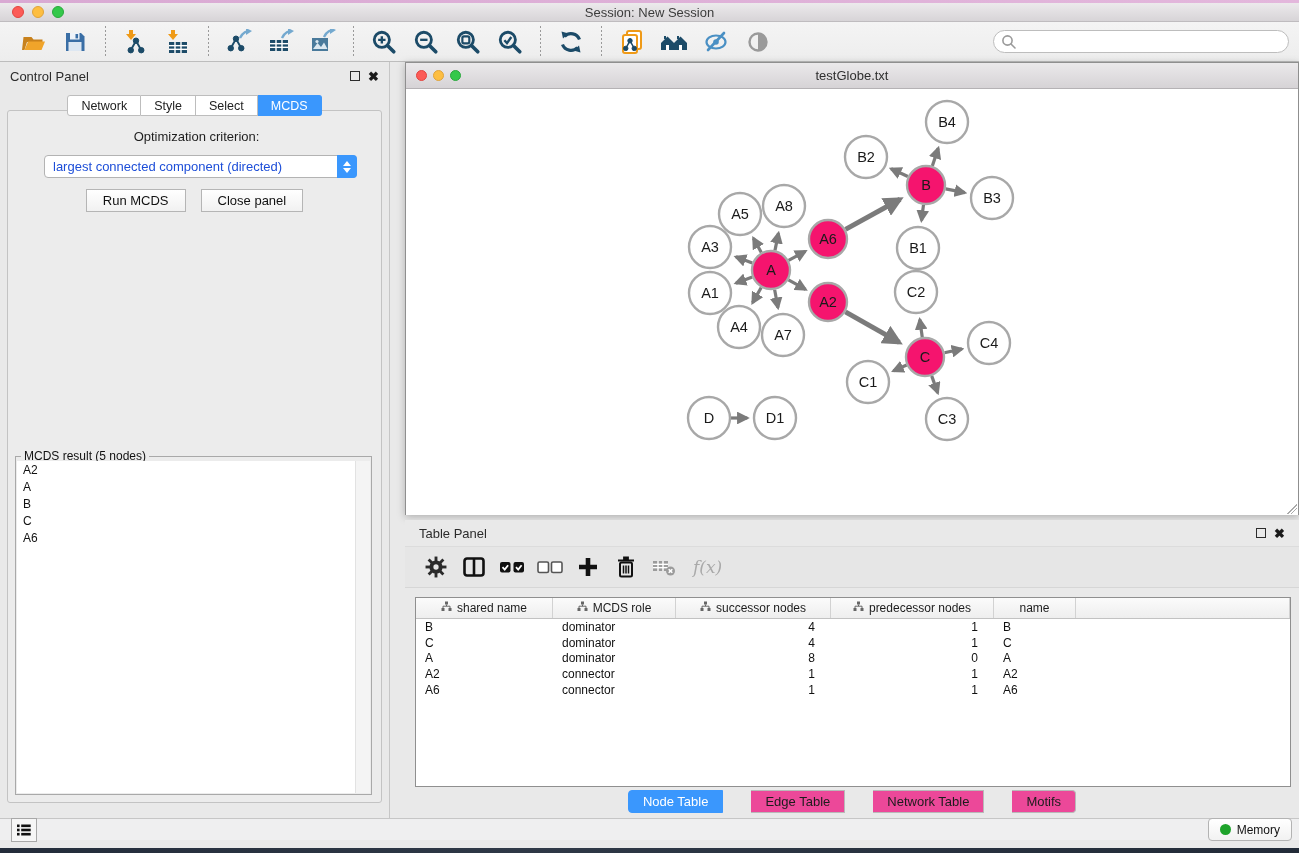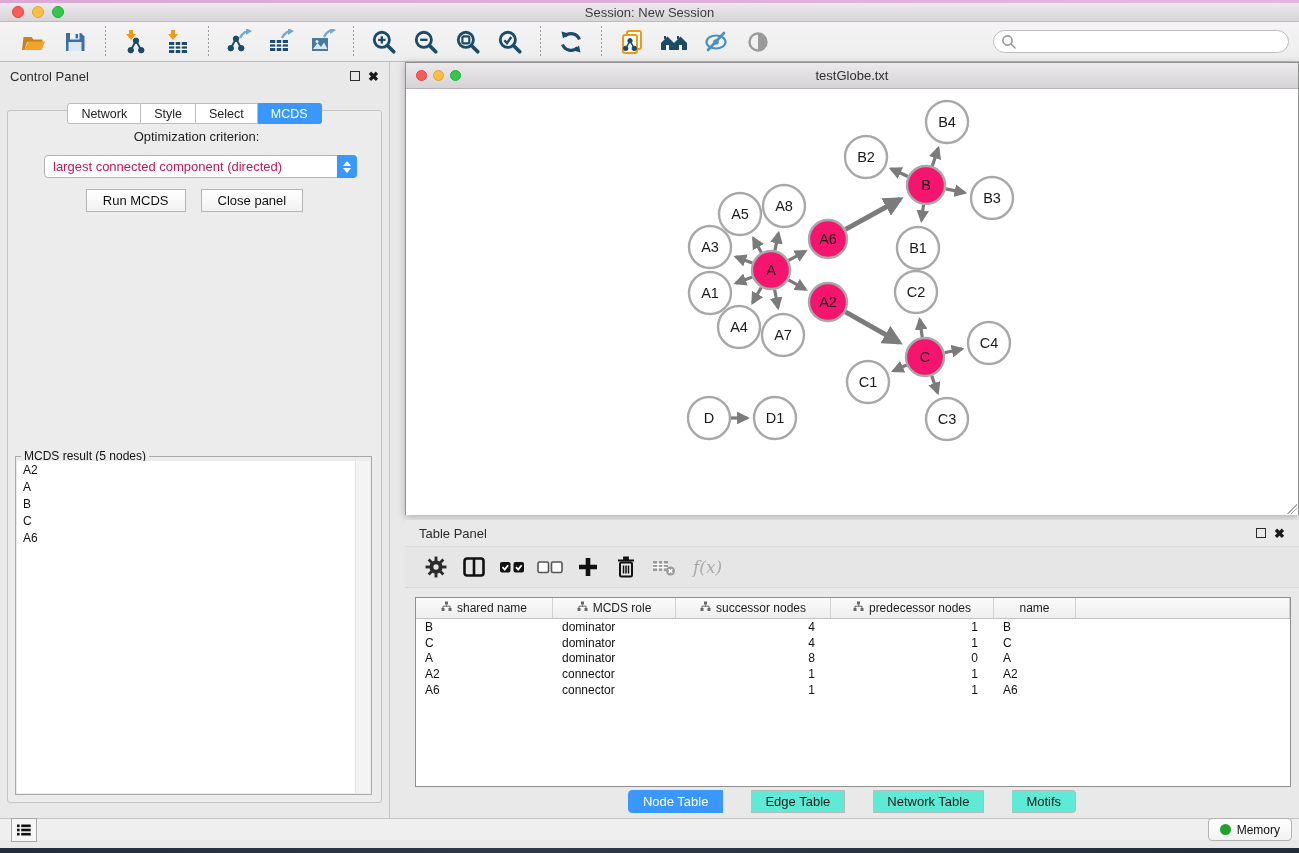--- a/index.html
+++ b/index.html
@@ -38,36 +38,36 @@
   
   #main { position:absolute; left:0; top:62px; width:100%; height:756px; display:flex; }
   #control-panel { width:390px; height:100%; background:#e9e9e9;
     border-right:1px solid #c6c6c6; position:relative; }
   #cp-header { height:28px; display:flex; align-items:center; padding:0 10px; }
   #cp-title { font-size:13px; color:#2c2c2c; }
   .panel-controls { margin-left:auto; display:flex; align-items:center; gap:8px; }
   .float-box { width:10px; height:10px; border:1.5px solid #2c2c2c; }
   .close-x { font-size:13px; font-weight:bold; color:#1a1a1a; line-height:1; }
 
-  #cp-tabs { position:absolute; left:0; top:41px; width:100%; display:flex;
+  #cp-tabs { position:absolute; left:0; top:33px; width:100%; display:flex;
     justify-content:center; z-index:2; }
   .cp-tab { font-size:12.5px; padding:2px 13px; background:#fff;
     border:1px solid #bdbdbd; border-left-width:0; color:#222; height:21px;
     display:flex; align-items:center; }
   .cp-tab:first-child { border-left-width:1px; border-radius:3px 0 0 3px; }
   .cp-tab:last-child { border-radius:0 3px 3px 0; }
   .cp-tab.active { background:#3a97fd; border-color:#3a97fd; color:#fff; }
 
   #cp-frame { position:absolute; left:7px; right:7px; top:48px; bottom:15px;
     background:#ececec; border:1px solid #c3c3c3; border-radius:3px; }
   #opt-label { position:absolute; left:4px; right:0; top:18px; text-align:center;
     font-size:13px; color:#1e1e1e; }
   #criterion-select { position:absolute; left:36px; top:44px; width:313px; height:23px;
     background:#fff; border:1px solid #b3b3b3; border-radius:4px;
-    display:flex; align-items:center; font-size:13px; color:#be185d; }
+    display:flex; align-items:center; font-size:13px; color:#1d4ed8; }
   #criterion-value { padding-left:8px; flex:1; white-space:nowrap; overflow:hidden; }
   #criterion-stepper { width:20px; height:23px; margin:-1px; background:#3a97fd;
     border-radius:0 4px 4px 0; display:flex; flex-direction:column;
     align-items:center; justify-content:center; gap:2px; }
   .chev-up { width:0; height:0; border-left:4px solid transparent;
     border-right:4px solid transparent; border-bottom:5px solid #fff; }
   .chev-down { width:0; height:0; border-left:4px solid transparent;
     border-right:4px solid transparent; border-top:5px solid #fff; }
   #cp-buttons { position:absolute; left:0; right:0; top:78px; display:flex;
     justify-content:center; gap:15px; }
@@ -116,21 +116,21 @@
     border-bottom:1px solid #c2c2c2; }
   .nt-hcell { display:flex; align-items:center; justify-content:center; gap:5px;
     font-size:12px; color:#1c1c1c; border-right:1px solid #d2d2d2; position:relative; }
   .nt-row { display:flex; height:15.8px; align-items:center; }
   .nt-cell { font-size:12px; color:#111; white-space:nowrap; overflow:hidden; }
   .al { text-align:left; padding-left:9px; }
   .ar { text-align:right; padding-right:16px; }
 
   #bottom-tabs { position:absolute; left:0; right:0; top:270px; display:flex;
     justify-content:center;gap:28px; }
-  .bt-tab { font-size:13px; padding:3px 14px; height:23px; background:#5eead4;
+  .bt-tab { font-size:13px; padding:3px 14px; height:23px; background:#ec4899;
     color:#1c1c1c; border:1px solid #b9b9b9; border-left-width:0;
     display:flex; align-items:center; }
   .bt-tab:first-child { border-left-width:1px; border-radius:4px 0 0 4px; }
   .bt-tab:last-child { border-radius:0 4px 4px 0; }
   .bt-tab.active { background:#3a97fd; border-color:#3a97fd; color:#fff; }
 
   
   #status-bar { position:absolute; left:0; top:818px; width:100%; height:22px;
     background:#efeff0; border-top:1px solid #c6c6c6; display:flex; align-items:center; }
   #list-button { width:26px; height:24px; margin-left:11px; background:#f6f6f6;

